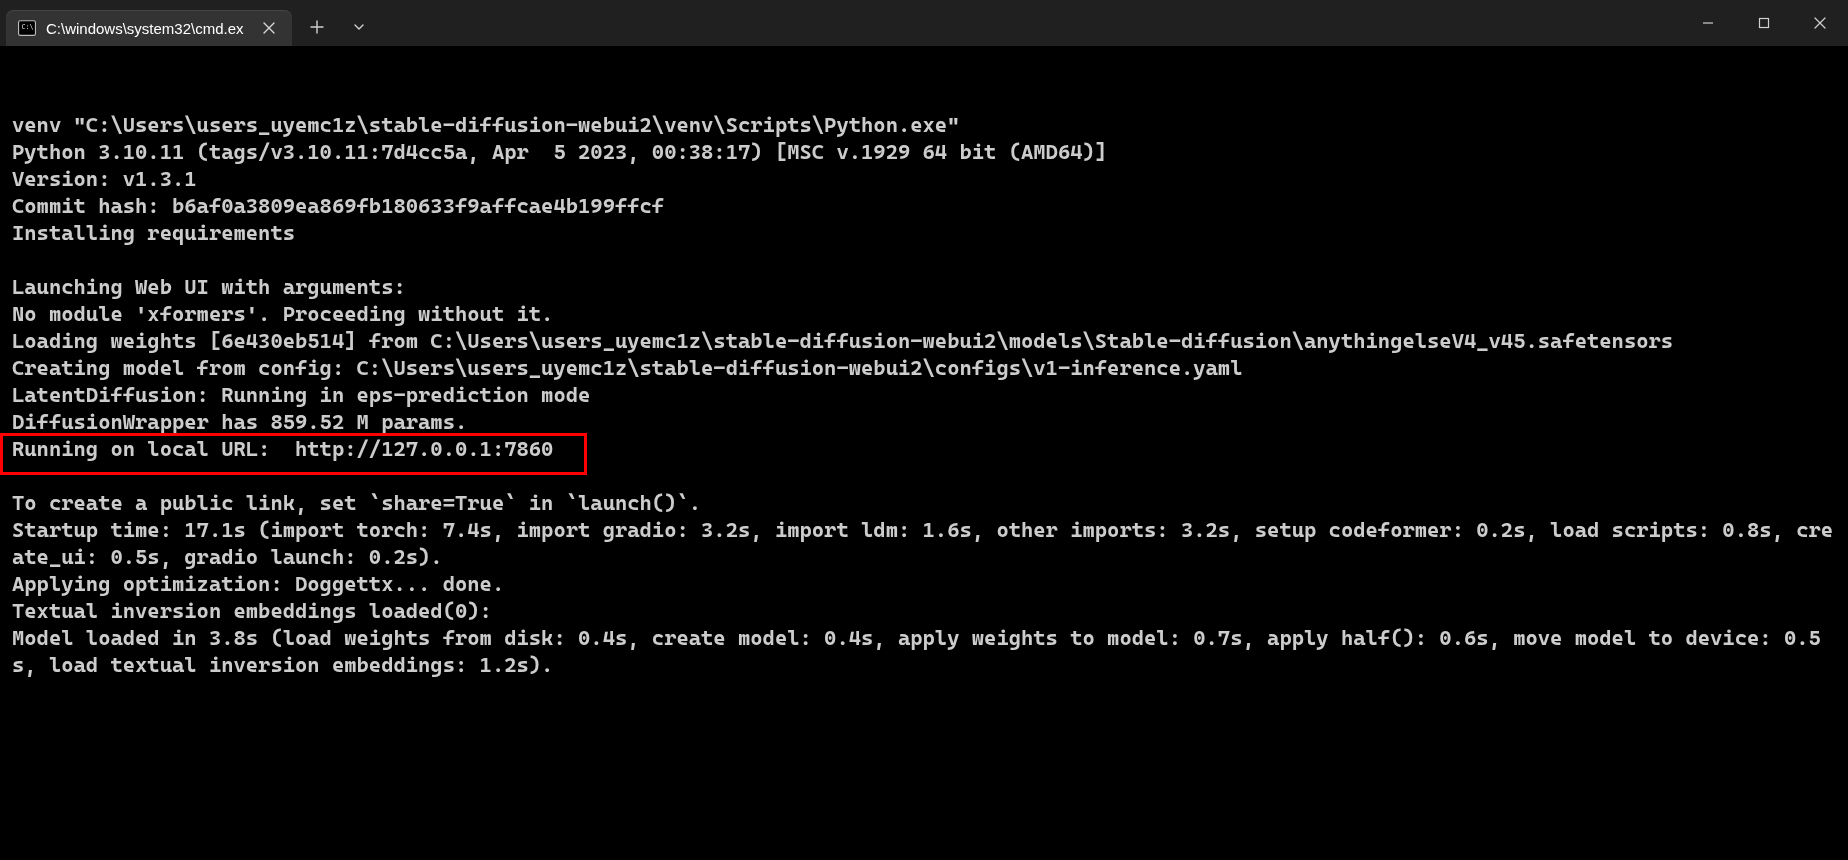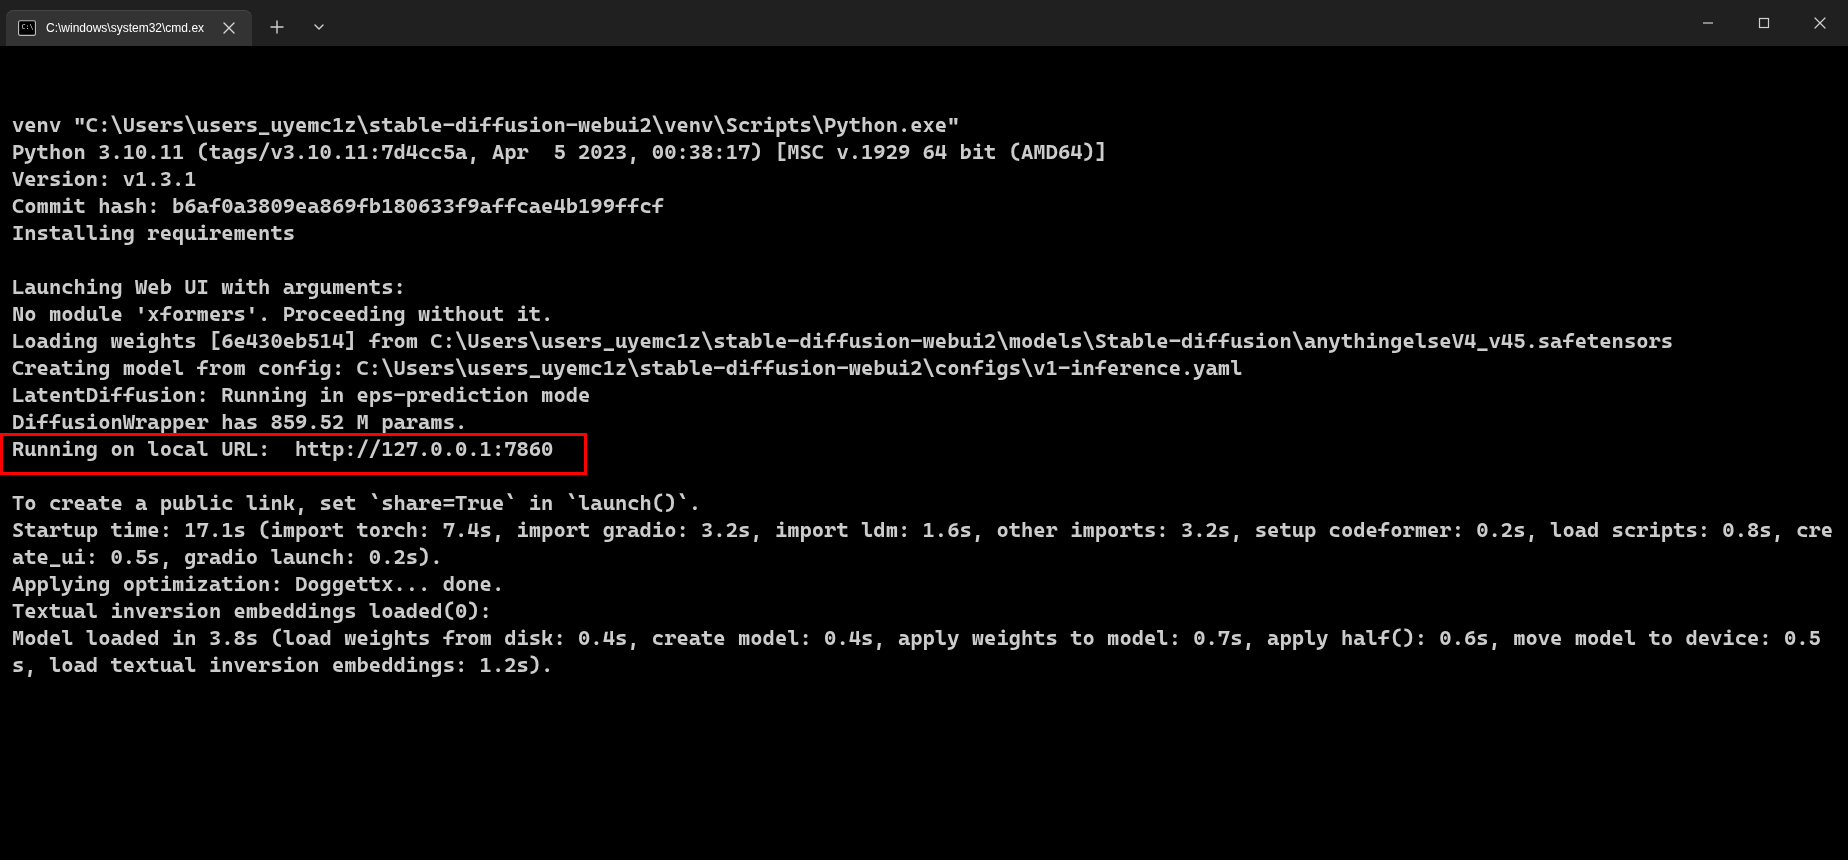--- a/index.html
+++ b/index.html
@@ -44,21 +44,21 @@
     max-width:320px;
     gap:10px;
   }
   .tab .tab-icon{
     width:18px;height:18px;
     display:inline-flex;
     align-items:center;justify-content:center;
   }
   .tab .tab-title{
     color:#fff;
-    font-size:12px;
+    font-size:15px;
     white-space:nowrap;
     overflow:hidden;
     text-overflow:ellipsis;
     max-width:220px;
   }
   .tab .close{
     width:18px;height:18px;
     display:inline-flex;
     align-items:center;justify-content:center;
     color:#d6d6d6;

